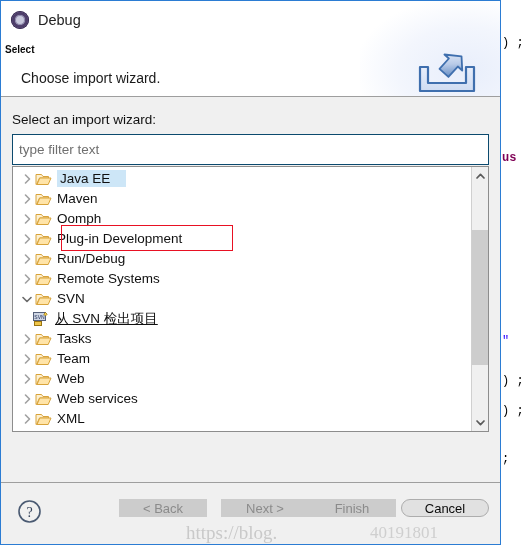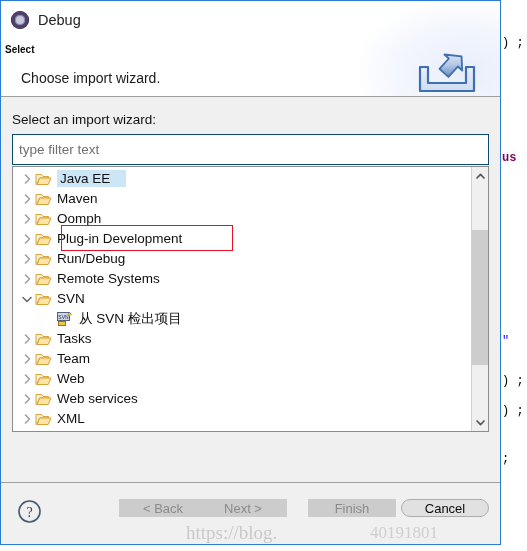--- a/index.html
+++ b/index.html
@@ -122,21 +122,21 @@
     margin-left:6px;
   }
   .arrow svg{display:block;}
   .folder{
     width:17px;height:14px;flex:none;margin-right:5px;position:relative;
   }
   .row-label{position:relative;top:-0.5px;}
   .row.selected .row-label{
     background:#cde6f7;padding:1px 16px 1px 3px;
   }
-  .row.child{padding-left:44px;}
+  .row.child{padding-left:20px;text-decoration:underline;}
   .svn-icon{width:16px;height:15px;flex:none;margin-right:6px;}
 
   #redbox{
     position:absolute;left:48px;top:58px;width:172px;height:26px;
     border:1.5px solid #e81123;box-sizing:border-box;pointer-events:none;
   }
 
   
   #scrollbar{
     position:absolute;right:0;top:0;bottom:0;width:17px;
@@ -165,21 +165,21 @@
   .btn{
     position:absolute;top:16px;width:88px;height:18px;
     box-sizing:border-box;
     font-family:"Liberation Sans","DejaVu Sans",sans-serif;
     font-size:13px;
     display:flex;align-items:center;justify-content:center;
   }
   .btn.disabled{background:#cccccc;border:1px solid #cccccc;color:#8b8b8b;}
   .btn.enabled{background:#e1e1e1;border:1px solid #adadad;color:#0a0a0a;}
   #btn-back{left:118px;}
-  #btn-next{left:198px;}
+  #btn-next{left:220px;}
   #btn-finish{left:307px;}
   #btn-cancel{left:400px;border-radius:12px;}
 
   
   #watermark{
     position:absolute;left:0;right:0;top:524px;height:26px;
     pointer-events:none;overflow:hidden;
   }
   .wm{
     position:absolute;

